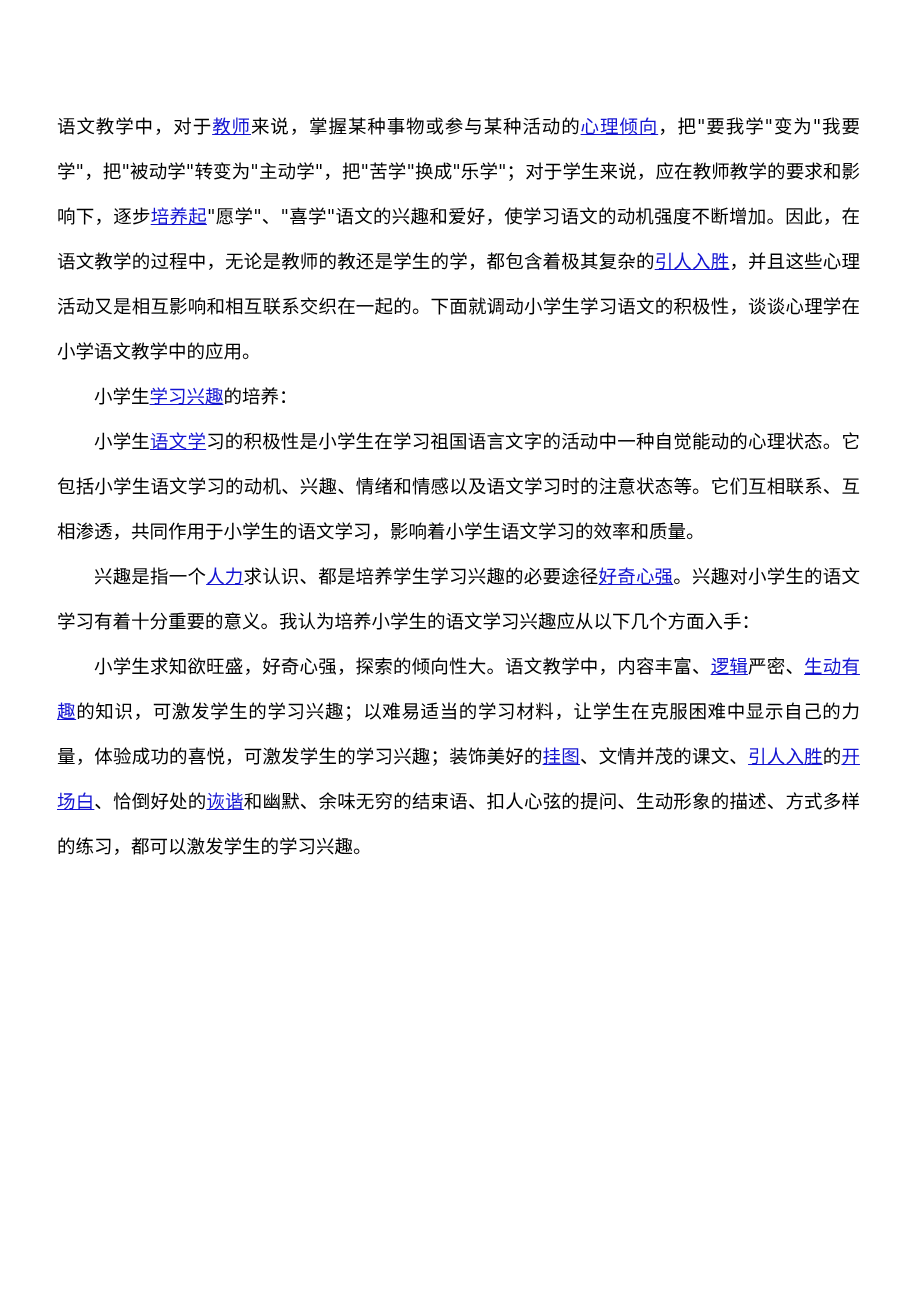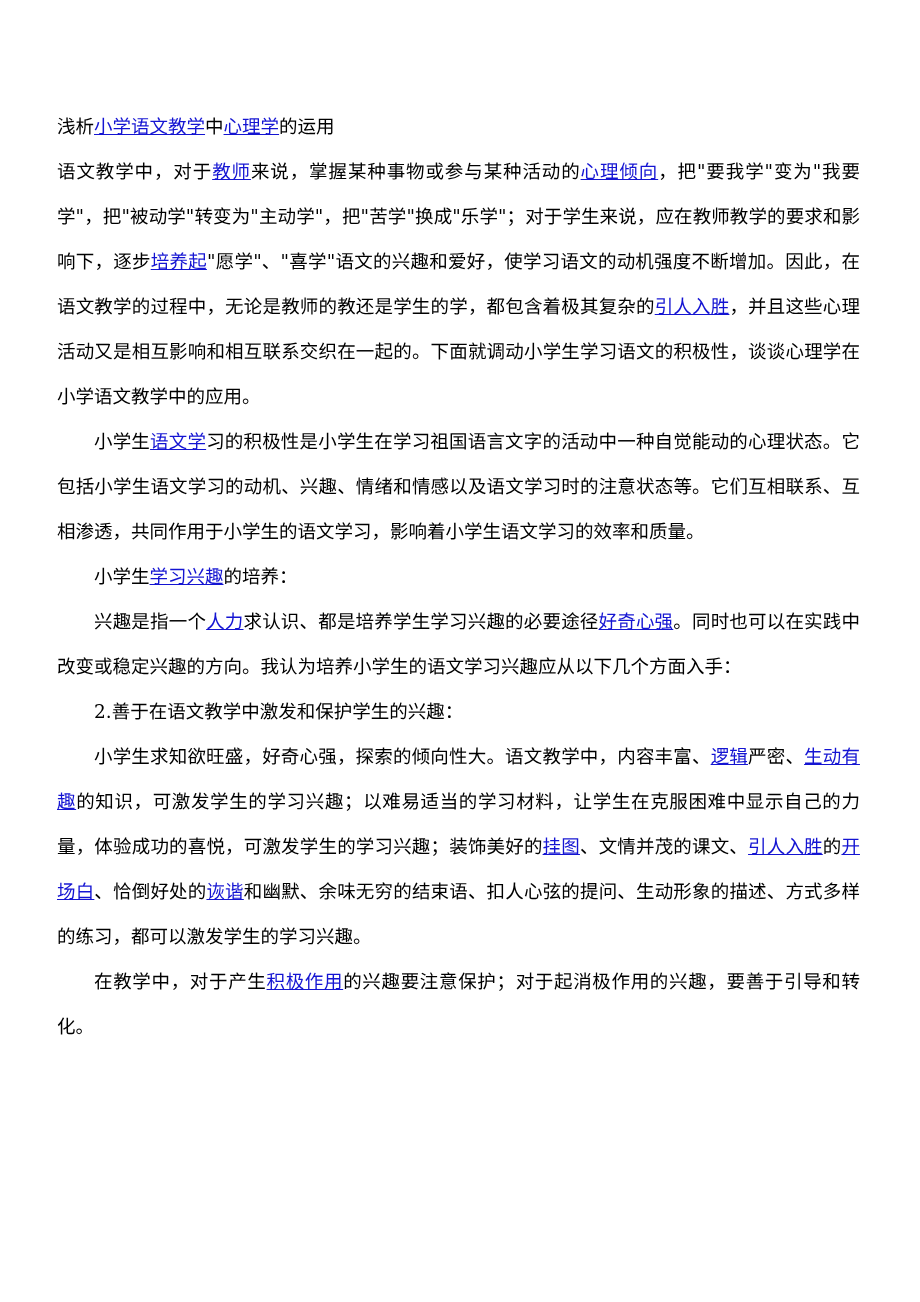--- a/index.html
+++ b/index.html
@@ -58,31 +58,28 @@
     text-decoration-skip-ink: none;
     cursor: pointer;
   }
 </style>
 </head>
 <body>
 
 <div class="page">
   <div class="doc-body">
 
-    <p class="para title-line"><span>浅析</span><a class="lnk">小学语文教学</a><span>中</span><a class="lnk">心理学</a><span>的运用</span></p>
 
     <p class="para"><span>语文教学中，对于</span><a class="lnk">教师</a><span>来说，掌握某种事物或参与某种活动的</span><a class="lnk">心理倾向</a><span>，把"要我学"变为"我要学"，把"被动学"转变为"主动学"，把"苦学"换成"乐学"；对于学生来说，应在教师教学的要求和影响下，逐步</span><a class="lnk">培养起</a><span>"愿学"、"喜学"语文的兴趣和爱好，使学习语文的动机强度不断增加。因此，在语文教学的过程中，无论是教师的教还是学生的学，都包含着极其复杂的</span><a class="lnk">引人入胜</a><span>，并且这些心理活动又是相互影响和相互联系交织在一起的。下面就调动小学生学习语文的积极性，谈谈心理学在小学语文教学中的应用。</span></p>
 
+    <p class="para indent"><span>小学生</span><a class="lnk">学习兴趣</a><span>的培养：</span></p>
+
     <p class="para indent"><span>小学生</span><a class="lnk">语文学</a><span>习的积极性是小学生在学习祖国语言文字的活动中一种自觉能动的心理状态。它包括小学生语文学习的动机、兴趣、情绪和情感以及语文学习时的注意状态等。它们互相联系、互相渗透，共同作用于小学生的语文学习，影响着小学生语文学习的效率和质量。</span></p>
 
-    <p class="para indent"><span>小学生</span><a class="lnk">学习兴趣</a><span>的培养：</span></p>
-
-    <p class="para indent"><span>兴趣是指一个</span><a class="lnk">人力</a><span>求认识、都是培养学生学习兴趣的必要途径</span><a class="lnk">好奇心强</a><span>。同时也可以在实践中改变或稳定兴趣的方向。我认为培养小学生的语文学习兴趣应从以下几个方面入手：</span></p>
+    <p class="para indent"><span>兴趣是指一个</span><a class="lnk">人力</a><span>求认识、都是培养学生学习兴趣的必要途径</span><a class="lnk">好奇心强</a><span>。兴趣对小学生的语文学习有着十分重要的意义。我认为培养小学生的语文学习兴趣应从以下几个方面入手：</span></p>
 
 
-    <p class="para indent"><span>2.善于在语文教学中激发和保护学生的兴趣：</span></p>
 
     <p class="para indent"><span>小学生求知欲旺盛，好奇心强，探索的倾向性大。语文教学中，内容丰富、</span><a class="lnk">逻辑</a><span>严密、</span><a class="lnk">生动有趣</a><span>的知识，可激发学生的学习兴趣；以难易适当的学习材料，让学生在克服困难中显示自己的力量，体验成功的喜悦，可激发学生的学习兴趣；装饰美好的</span><a class="lnk">挂图</a><span>、文情并茂的课文、</span><a class="lnk">引人入胜</a><span>的</span><a class="lnk">开场白</a><span>、恰倒好处的</span><a class="lnk">诙谐</a><span>和幽默、余味无穷的结束语、扣人心弦的提问、生动形象的描述、方式多样的练习，都可以激发学生的学习兴趣。</span></p>
 
-    <p class="para indent"><span>在教学中，对于产生</span><a class="lnk">积极作用</a><span>的兴趣要注意保护；对于起消极作用的兴趣，要善于引导和转化。</span></p>
 
   </div>
 </div>
 
 </body></html>

